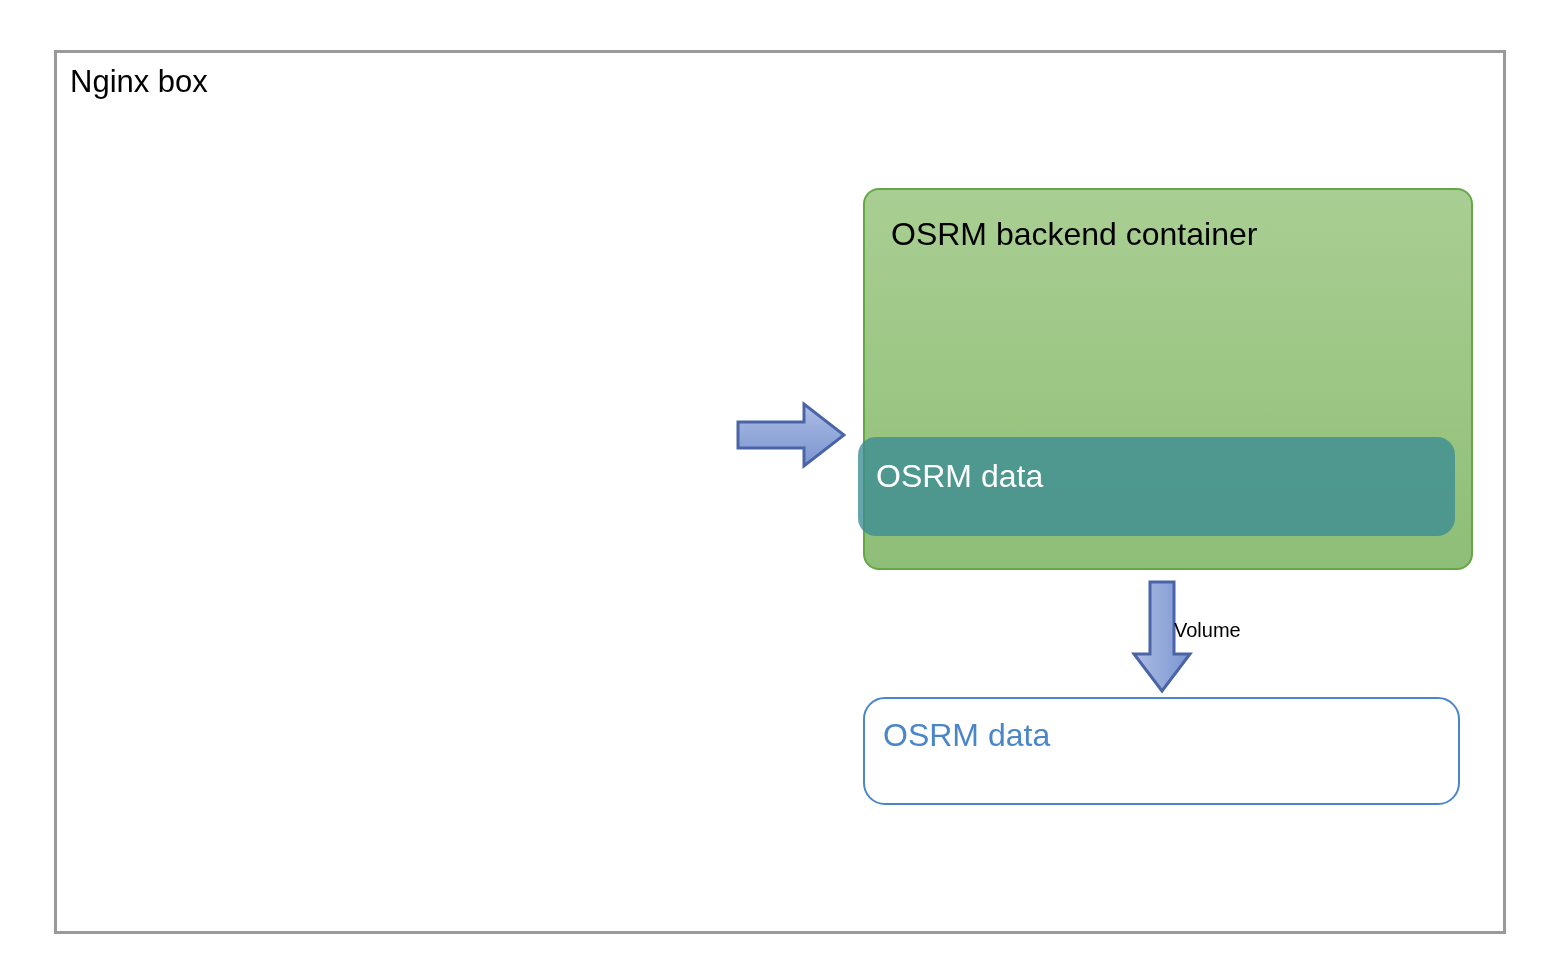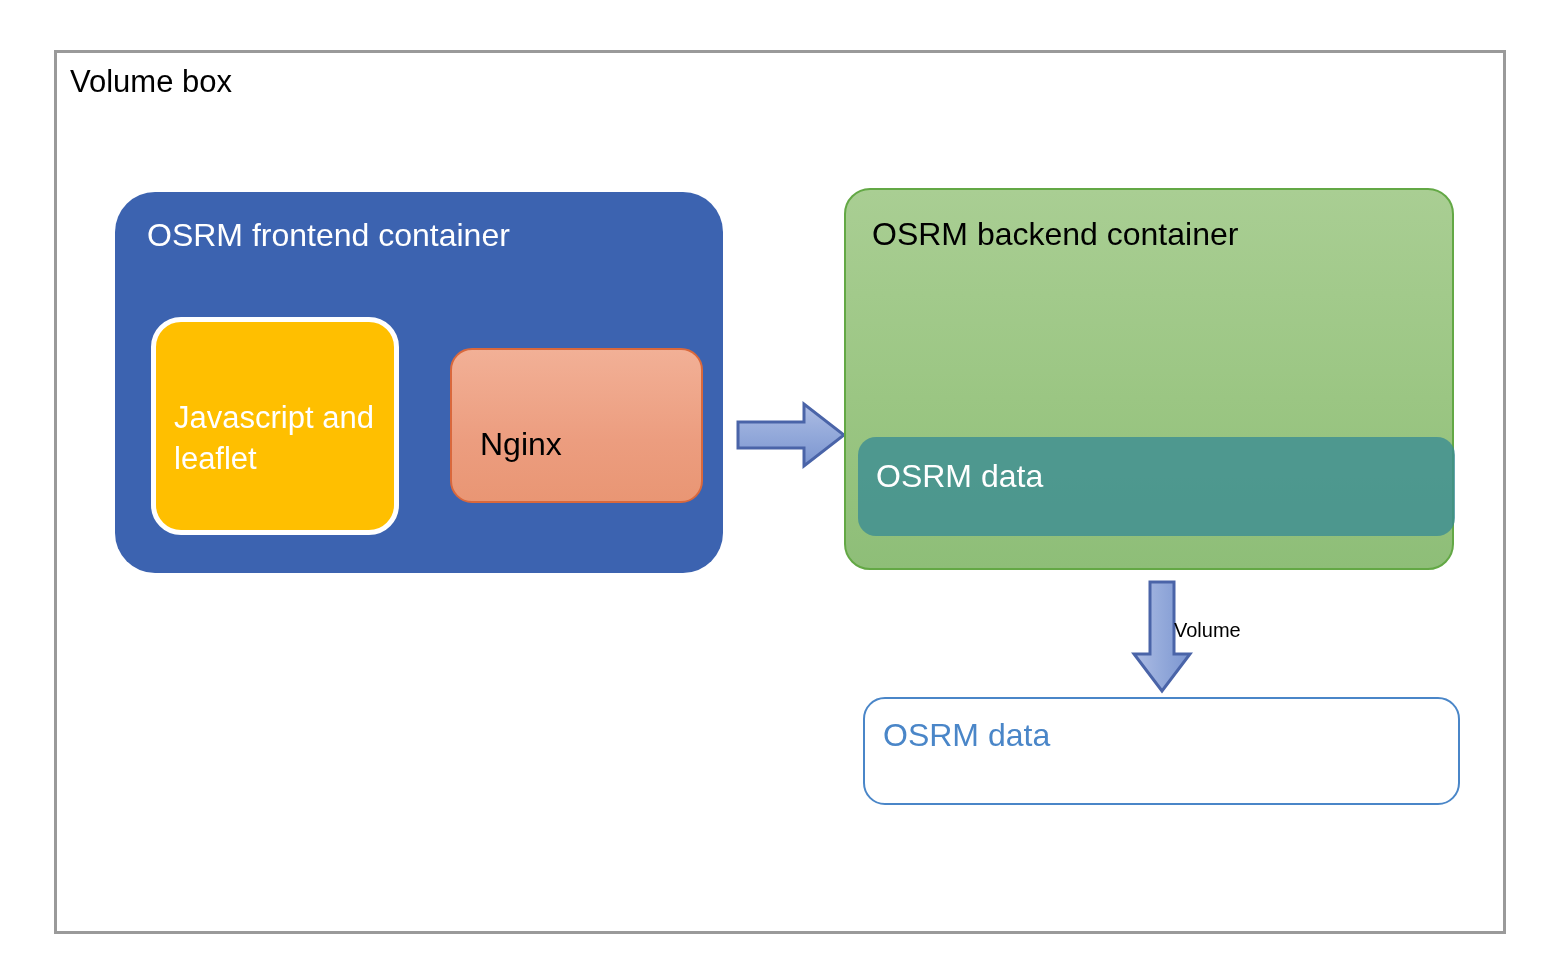--- a/index.html
+++ b/index.html
@@ -102,27 +102,27 @@
     top: 76px;
     font-size: 32px;
     line-height: 1.15;
     color: #000000;
     white-space: nowrap;
   }
 
   
   .backend-container {
     position: absolute;
-    left: 844px;
+    left: 863px;
     top: 188px;
     width: 610px;
     height: 382px;
     background: linear-gradient(180deg, #a9ce93 0%, #9bc683 55%, #8ebe78 100%);
     border: 2px solid #63a845;
-    border-radius: 26px;
+    border-radius: 16px;
     box-sizing: border-box;
   }
   .backend-title {
     position: absolute;
     left: 26px;
     top: 26px;
     font-size: 32px;
     line-height: 1.15;
     color: #000000;
     white-space: nowrap;
@@ -197,33 +197,22 @@
     color: #4a86c8;
     white-space: nowrap;
   }
 </style>
 </head>
 <body>
 
 <div id="canvas">
 
   <div class="server-box"></div>
-  <div class="server-box-title">Volume box</div>
-
-  <div class="frontend-container">
-    <div class="frontend-title">OSRM frontend container</div>
-
-    <div class="js-box">
-      <div class="js-box-label">Javascript and leaflet</div>
-    </div>
-
-    <div class="nginx-box">
-      <div class="nginx-label">Nginx</div>
-    </div>
-  </div>
+  <div class="server-box-title">Nginx box</div>
+
 
   <div class="arrow-horizontal">
     <svg width="110" height="70" viewBox="0 0 110 70" xmlns="http://www.w3.org/2000/svg">
       <defs>
         <linearGradient id="arrowHGrad" x1="0" y1="0" x2="0" y2="1">
           <stop offset="0%" stop-color="#aebde4"></stop>
           <stop offset="50%" stop-color="#93a9da"></stop>
           <stop offset="100%" stop-color="#7b95d0"></stop>
         </linearGradient>
       </defs>

